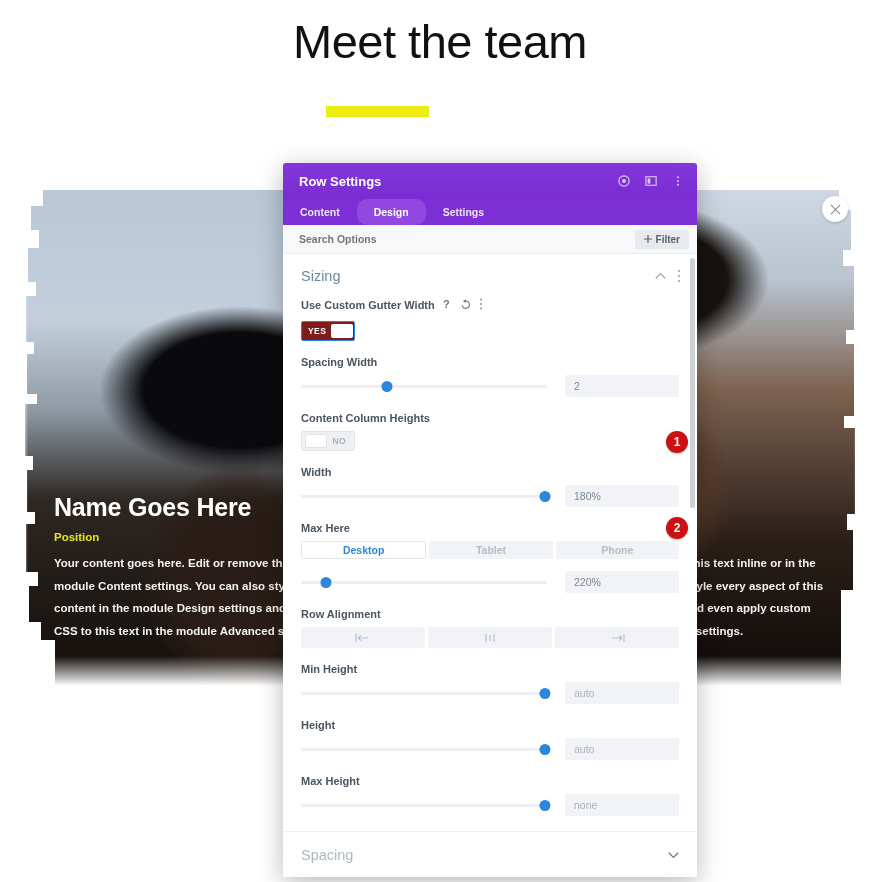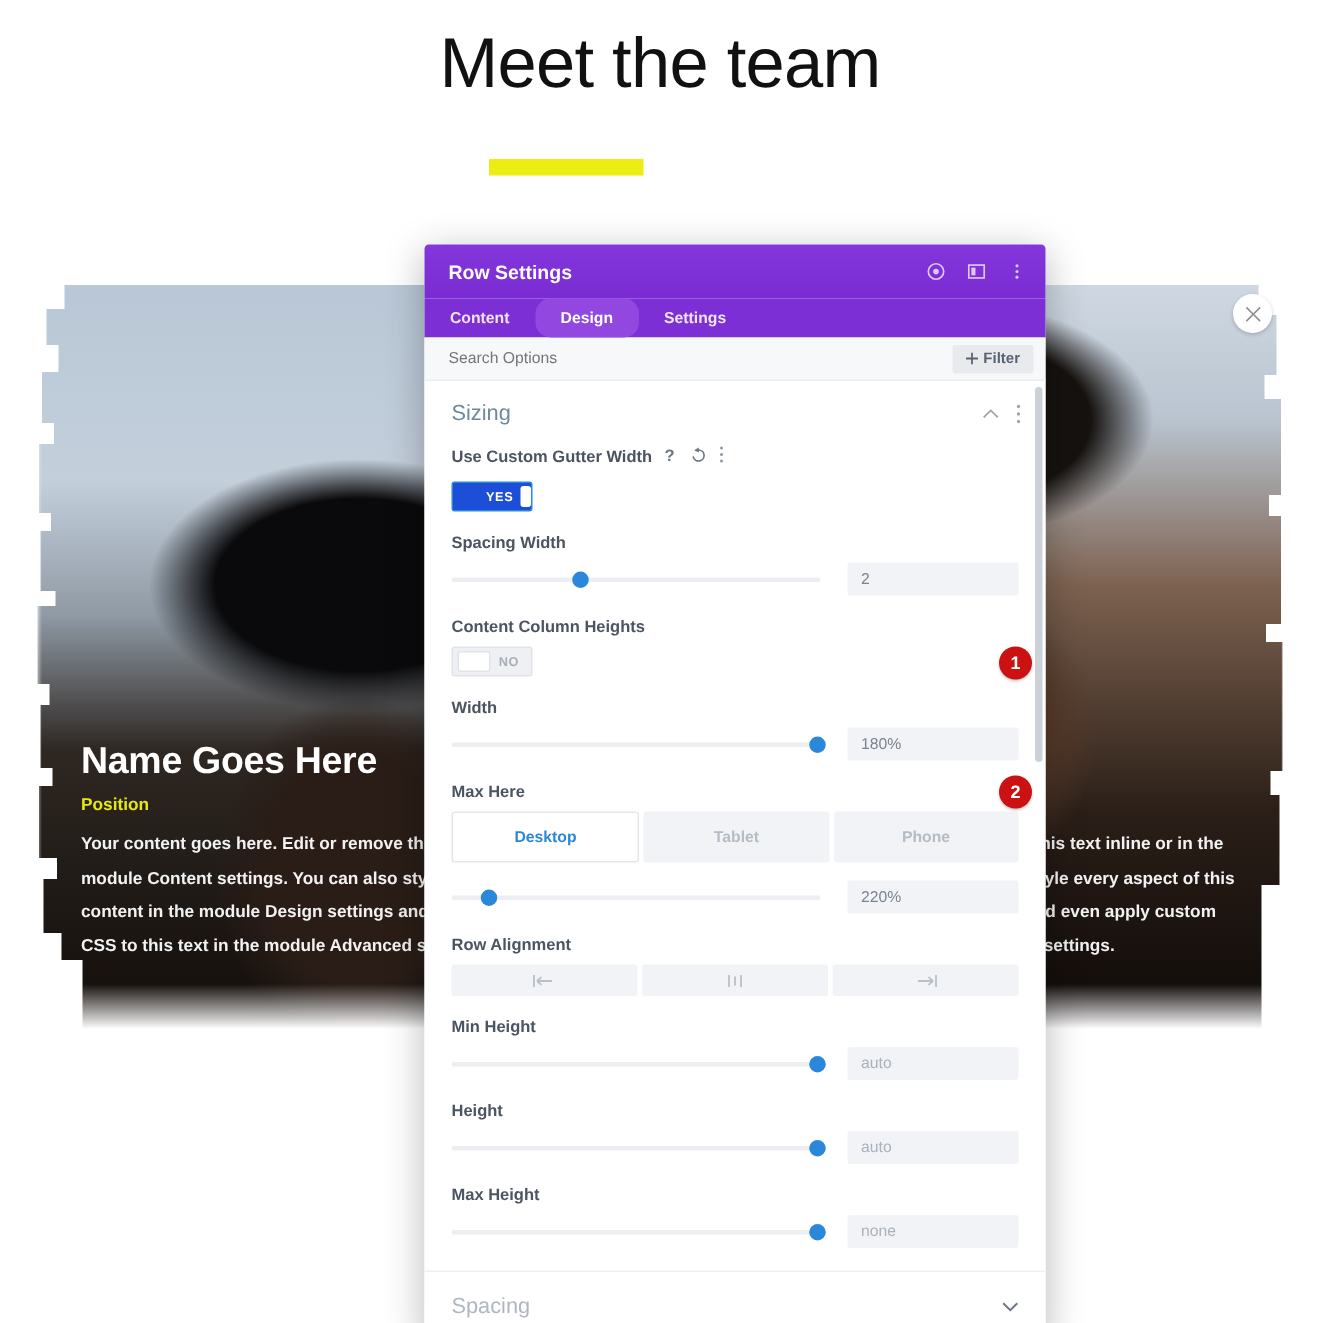--- a/index.html
+++ b/index.html
@@ -176,20 +176,21 @@
     border-bottom: 1px solid #ebedf0;
     display: flex; align-items: center;
     padding-left: 16px; padding-right: 8px;
   }
   .search-input {
     flex: 1;
     border: none; outline: none; background: transparent;
     font-size: 10.5px;
     color: #9aa1ab;
     font-family: "Liberation Sans", sans-serif;
+    font-weight: bold;
   }
   .filter-btn {
     background: #e8eaee;
     color: #5a6370;
     font-size: 10px;
     font-weight: 700;
     padding: 4px 9px;
     border-radius: 2px;
     display: flex; align-items: center; gap: 4px;
   }
@@ -230,25 +231,25 @@
   
   .toggle {
     width: 54px; height: 20px;
     border-radius: 2px;
     display: flex; align-items: center;
     font-size: 8.5px;
     font-weight: 700;
     letter-spacing: .4px;
   }
   .toggle-yes {
-    background: #1d4ed8;
+    background: #7f1d1d;
     border: 1px solid #2b87da;
     color: #ffffff;
     justify-content: flex-start;
-    padding-left: 22px;
+    padding-left: 6px;
   }
   .toggle-yes .knob {
     margin-left: 5px;
     width: 22px; height: 14px;
     background: #ffffff; border-radius: 2px;
   }
   .toggle-no {
     background: #eef0f3;
     border: 1px solid #e0e3e8;
     color: #a8b0ba;
@@ -296,21 +297,21 @@
   .num-field.placeholder { color: #aab2bc; }
 
   
   .seg {
     display: flex;
     gap: 3px;
     margin-bottom: 12px;
   }
   .seg-btn {
     flex: 1;
-    height: 34px;
+    height: 18px;
     background: #f1f3f6;
     border-radius: 2px;
     display: flex; align-items: center; justify-content: center;
     font-size: 10.5px;
     color: #b4bcc5;
     font-weight: 700;
   }
   .seg-btn.active {
     background: #ffffff;
     border: 1px solid #e3e6ea;

